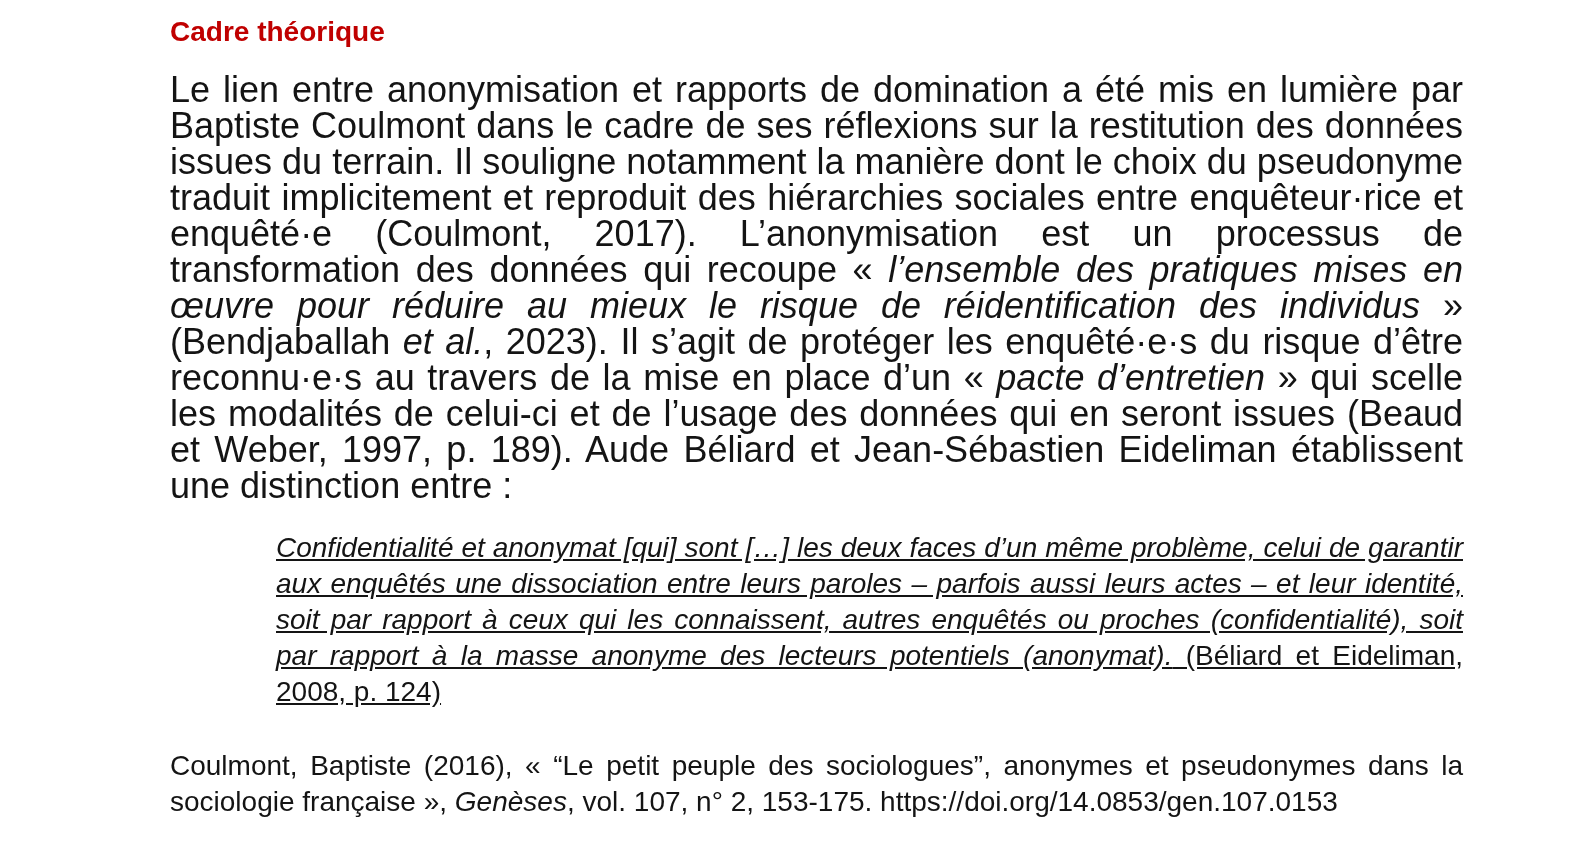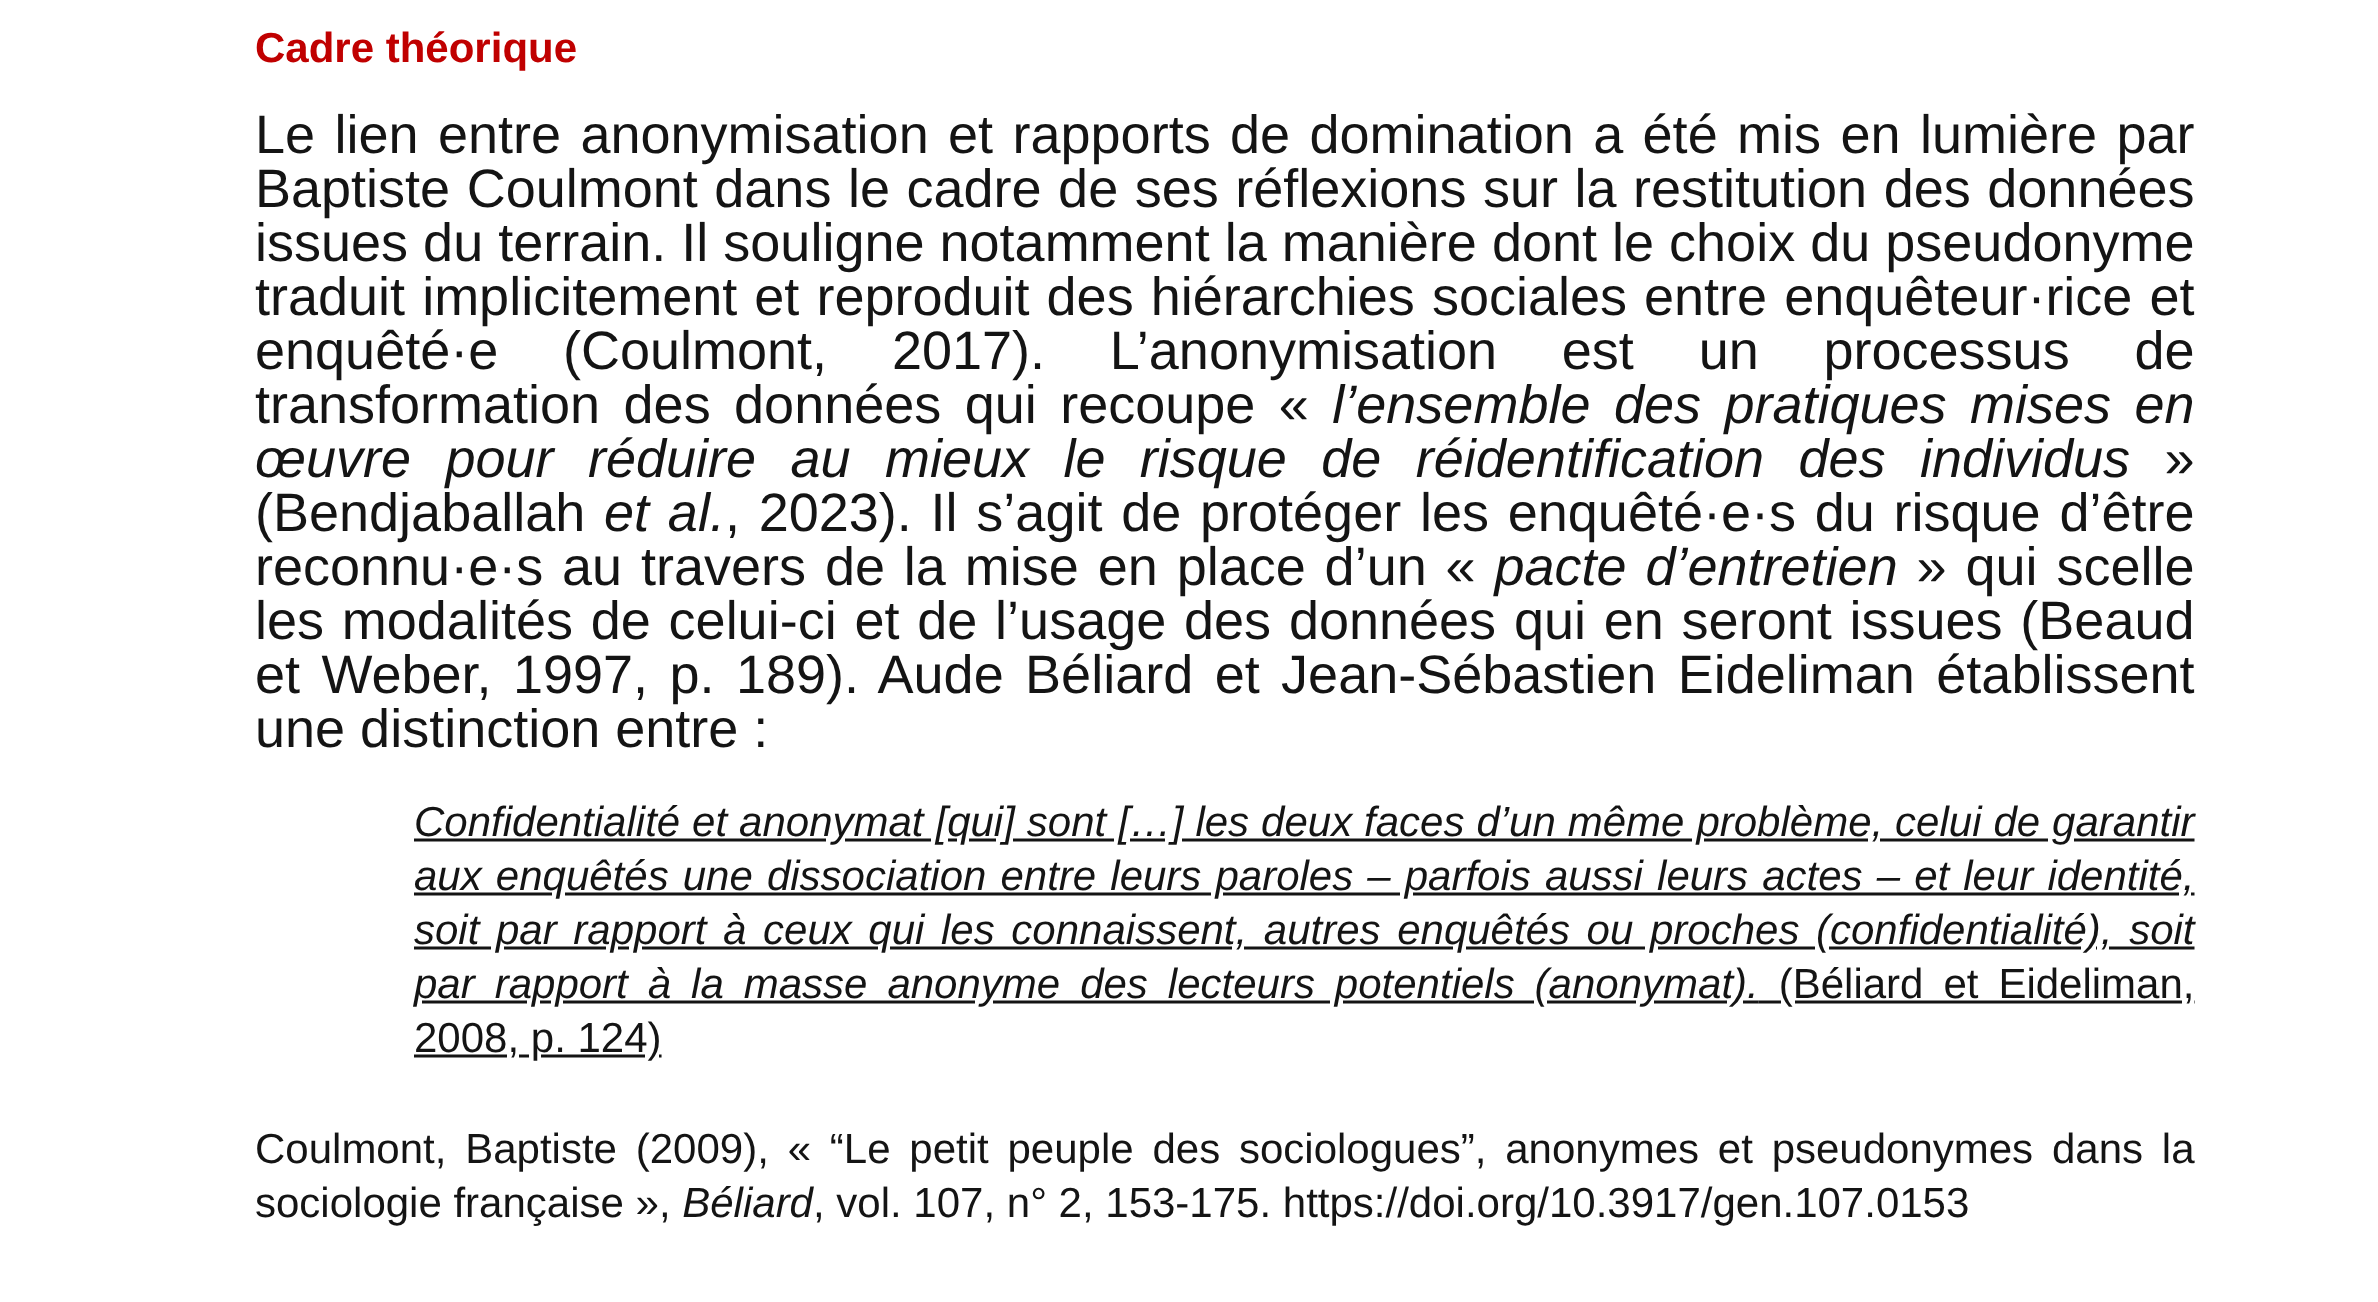--- a/index.html
+++ b/index.html
@@ -56,15 +56,15 @@
 <body>
 
 <div class="page">
   <div class="content">
     <h1 class="heading" style="color: rgb(192, 0, 0);">Cadre théorique</h1>
 
     <p class="para"><span>Le lien entre anonymisation et rapports de domination a été mis en lumière par Baptiste Coulmont dans le cadre de ses réflexions sur la restitution des données issues du terrain. Il souligne notamment la manière dont le choix du pseudonyme traduit implicitement et reproduit des hiérarchies sociales entre enquêteur·rice et enquêté·e (Coulmont, 2017). L’anonymisation est un processus de transformation des données qui recoupe « </span><span class="it">l’ensemble des pratiques mises en œuvre pour réduire au mieux le risque de réidentification des individus</span><span> » (Bendjaballah </span><span class="it">et al.</span><span>, 2023). Il s’agit de protéger les enquêté·e·s du risque d’être reconnu·e·s au travers de la mise en place d’un « </span><span class="it">pacte d’entretien</span><span> » qui scelle les modalités de celui-ci et de l’usage des données qui en seront issues (Beaud et Weber, 1997, p. 189). Aude Béliard et Jean-Sébastien Eideliman établissent une distinction entre :</span></p>
 
     <blockquote class="quote"><span class="it">Confidentialité et anonymat [qui] sont […] les deux faces d’un même problème, celui de garantir aux enquêtés une dissociation entre leurs paroles – parfois aussi leurs actes – et leur identité, soit par rapport à ceux qui les connaissent, autres enquêtés ou proches (confidentialité), soit par rapport à la masse anonyme des lecteurs potentiels (anonymat).</span><span> (Béliard et Eideliman, 2008, p. 124)</span></blockquote>
 
-    <p class="citation"><span>Coulmont, Baptiste (2009), « “Le petit peuple des sociologues”, anonymes et pseudonymes dans la sociologie française », </span><span class="it">Béliard</span><span>, vol. 107, n° 2, 153-175. https://doi.org/10.3917/gen.107.0153</span></p>
+    <p class="citation"><span>Coulmont, Baptiste (2016), « “Le petit peuple des sociologues”, anonymes et pseudonymes dans la sociologie française », </span><span class="it">Genèses</span><span>, vol. 107, n° 2, 153-175. https://doi.org/14.0853/gen.107.0153</span></p>
   </div>
 </div>
 
 </body></html>

